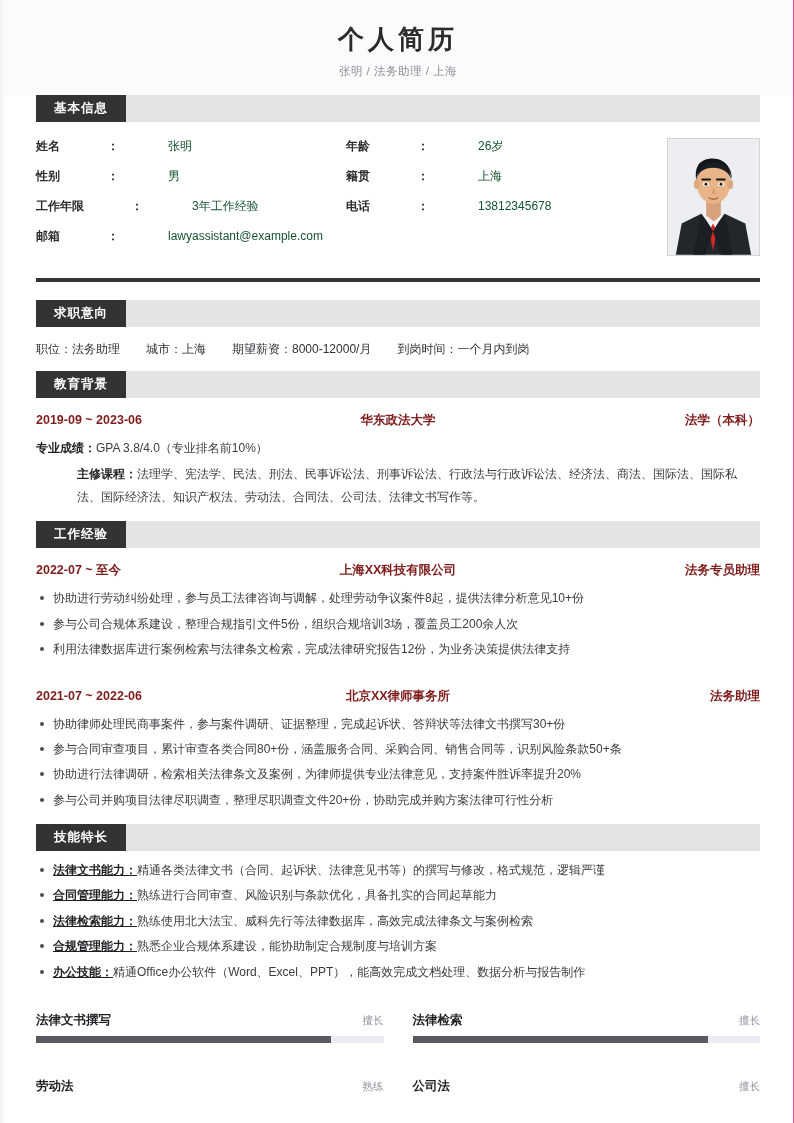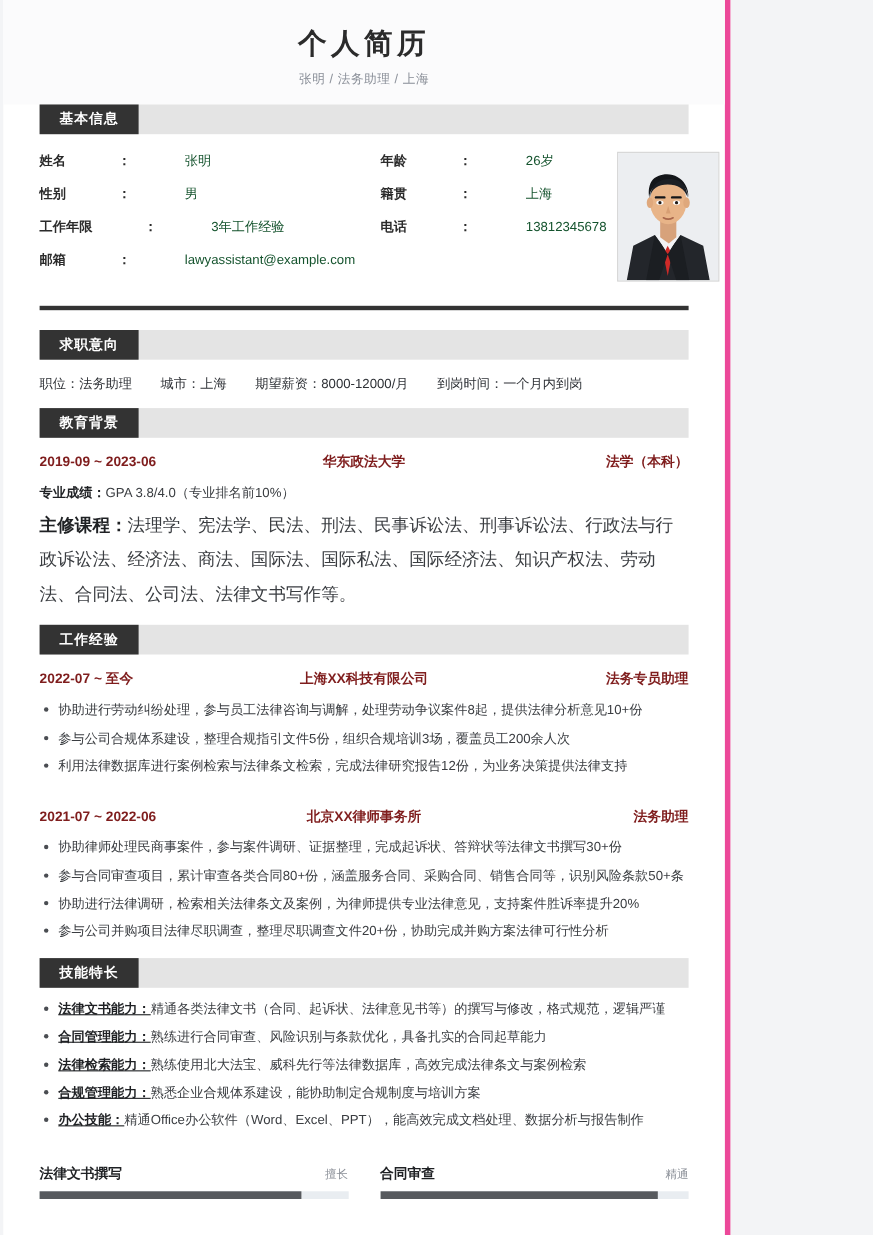--- a/index.html
+++ b/index.html
@@ -4,25 +4,25 @@
 <style>
   * { box-sizing: border-box; margin: 0; padding: 0; }
   html, body {
     width: 794px;
     height: 1123px;
     background: #f3f4f6;
     font-family: "Liberation Sans", "DejaVu Sans", sans-serif;
     overflow: hidden;
   }
   .page {
-    width: 664px;
+    width: 794px;
     height: 1123px;
     background: #ffffff;
     border-left: 3px solid #f3f4f6;
-    border-right: 5px solid #ec4899;
+    border-right: 1px solid #ec4899;
     position: relative;
     overflow: hidden;
   }
 
   
   .hdr {
     padding: 24px 0 16px 0;
     text-align: center;
     background: #fbfbfc;
   }
@@ -137,24 +137,25 @@
   .r3-right { width: 33%; text-align: right; }
 
   .kv-line {
     font-size: 12px;
     color: #3a3d41;
     line-height: 1.95;
     padding-bottom: 2px;
   }
   .kv-line b { color: #1f2124; }
   .kv-para {
-    font-size: 16px;
+    font-size: 12px;
     color: #3a3d41;
     line-height: 1.95;
     padding-bottom: 12px;
+    margin-left: 41px;
   }
   .kv-para b { color: #1f2124; }
 
   
   ul.blist { list-style: none; padding: 0 0 10px 0; }
   ul.blist li {
     position: relative;
     padding-left: 17px;
     font-size: 12px;
     color: #3a3d41;
@@ -388,29 +389,20 @@
     <div class="bar-cell">
       <div class="bar-top">
         <span class="bar-name">法律文书撰写</span>
         <span class="bar-lvl">擅长</span>
       </div>
       <div class="bar-track">
         <div class="bar-fill" style="width:85%"></div>
       </div>
     </div>
 
-    <div class="bar-cell">
-      <div class="bar-top">
-        <span class="bar-name">合同审查</span>
-        <span class="bar-lvl">精通</span>
-      </div>
-      <div class="bar-track">
-        <div class="bar-fill" style="width:90%"></div>
-      </div>
-    </div>
 
     <div class="bar-cell">
       <div class="bar-top">
         <span class="bar-name">法律检索</span>
         <span class="bar-lvl">擅长</span>
       </div>
       <div class="bar-track">
         <div class="bar-fill" style="width:85%"></div>
       </div>
     </div>

